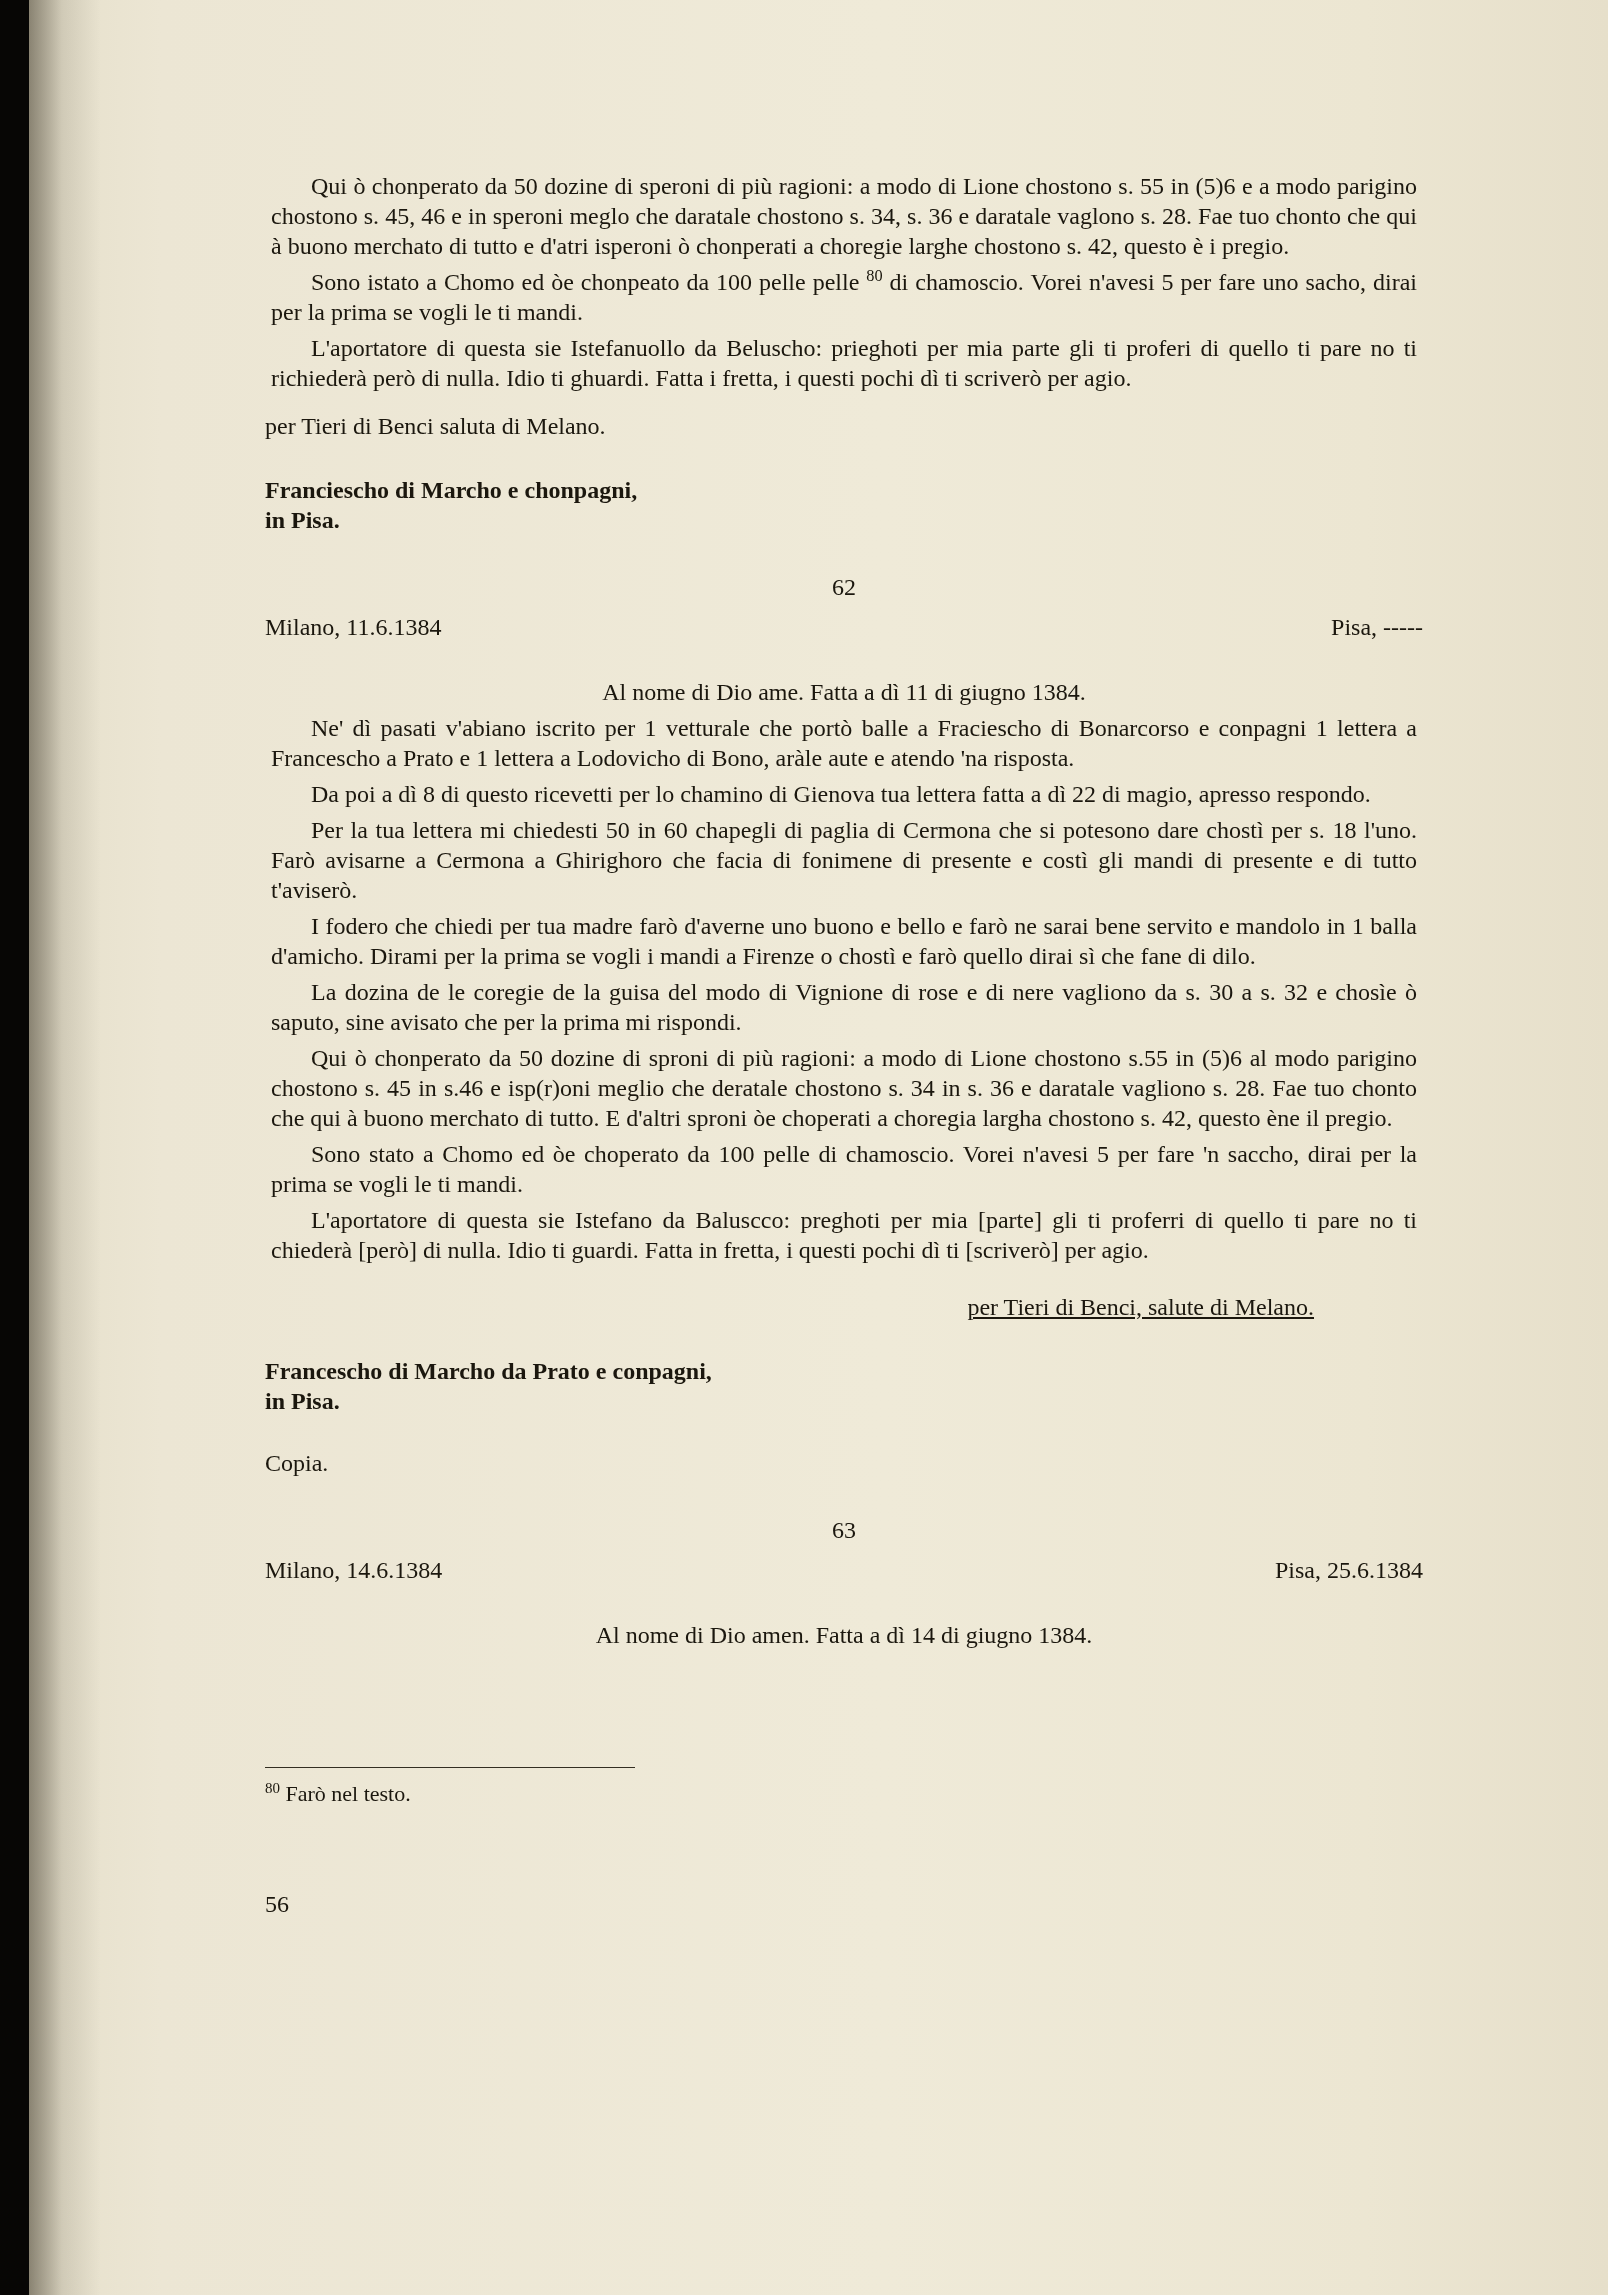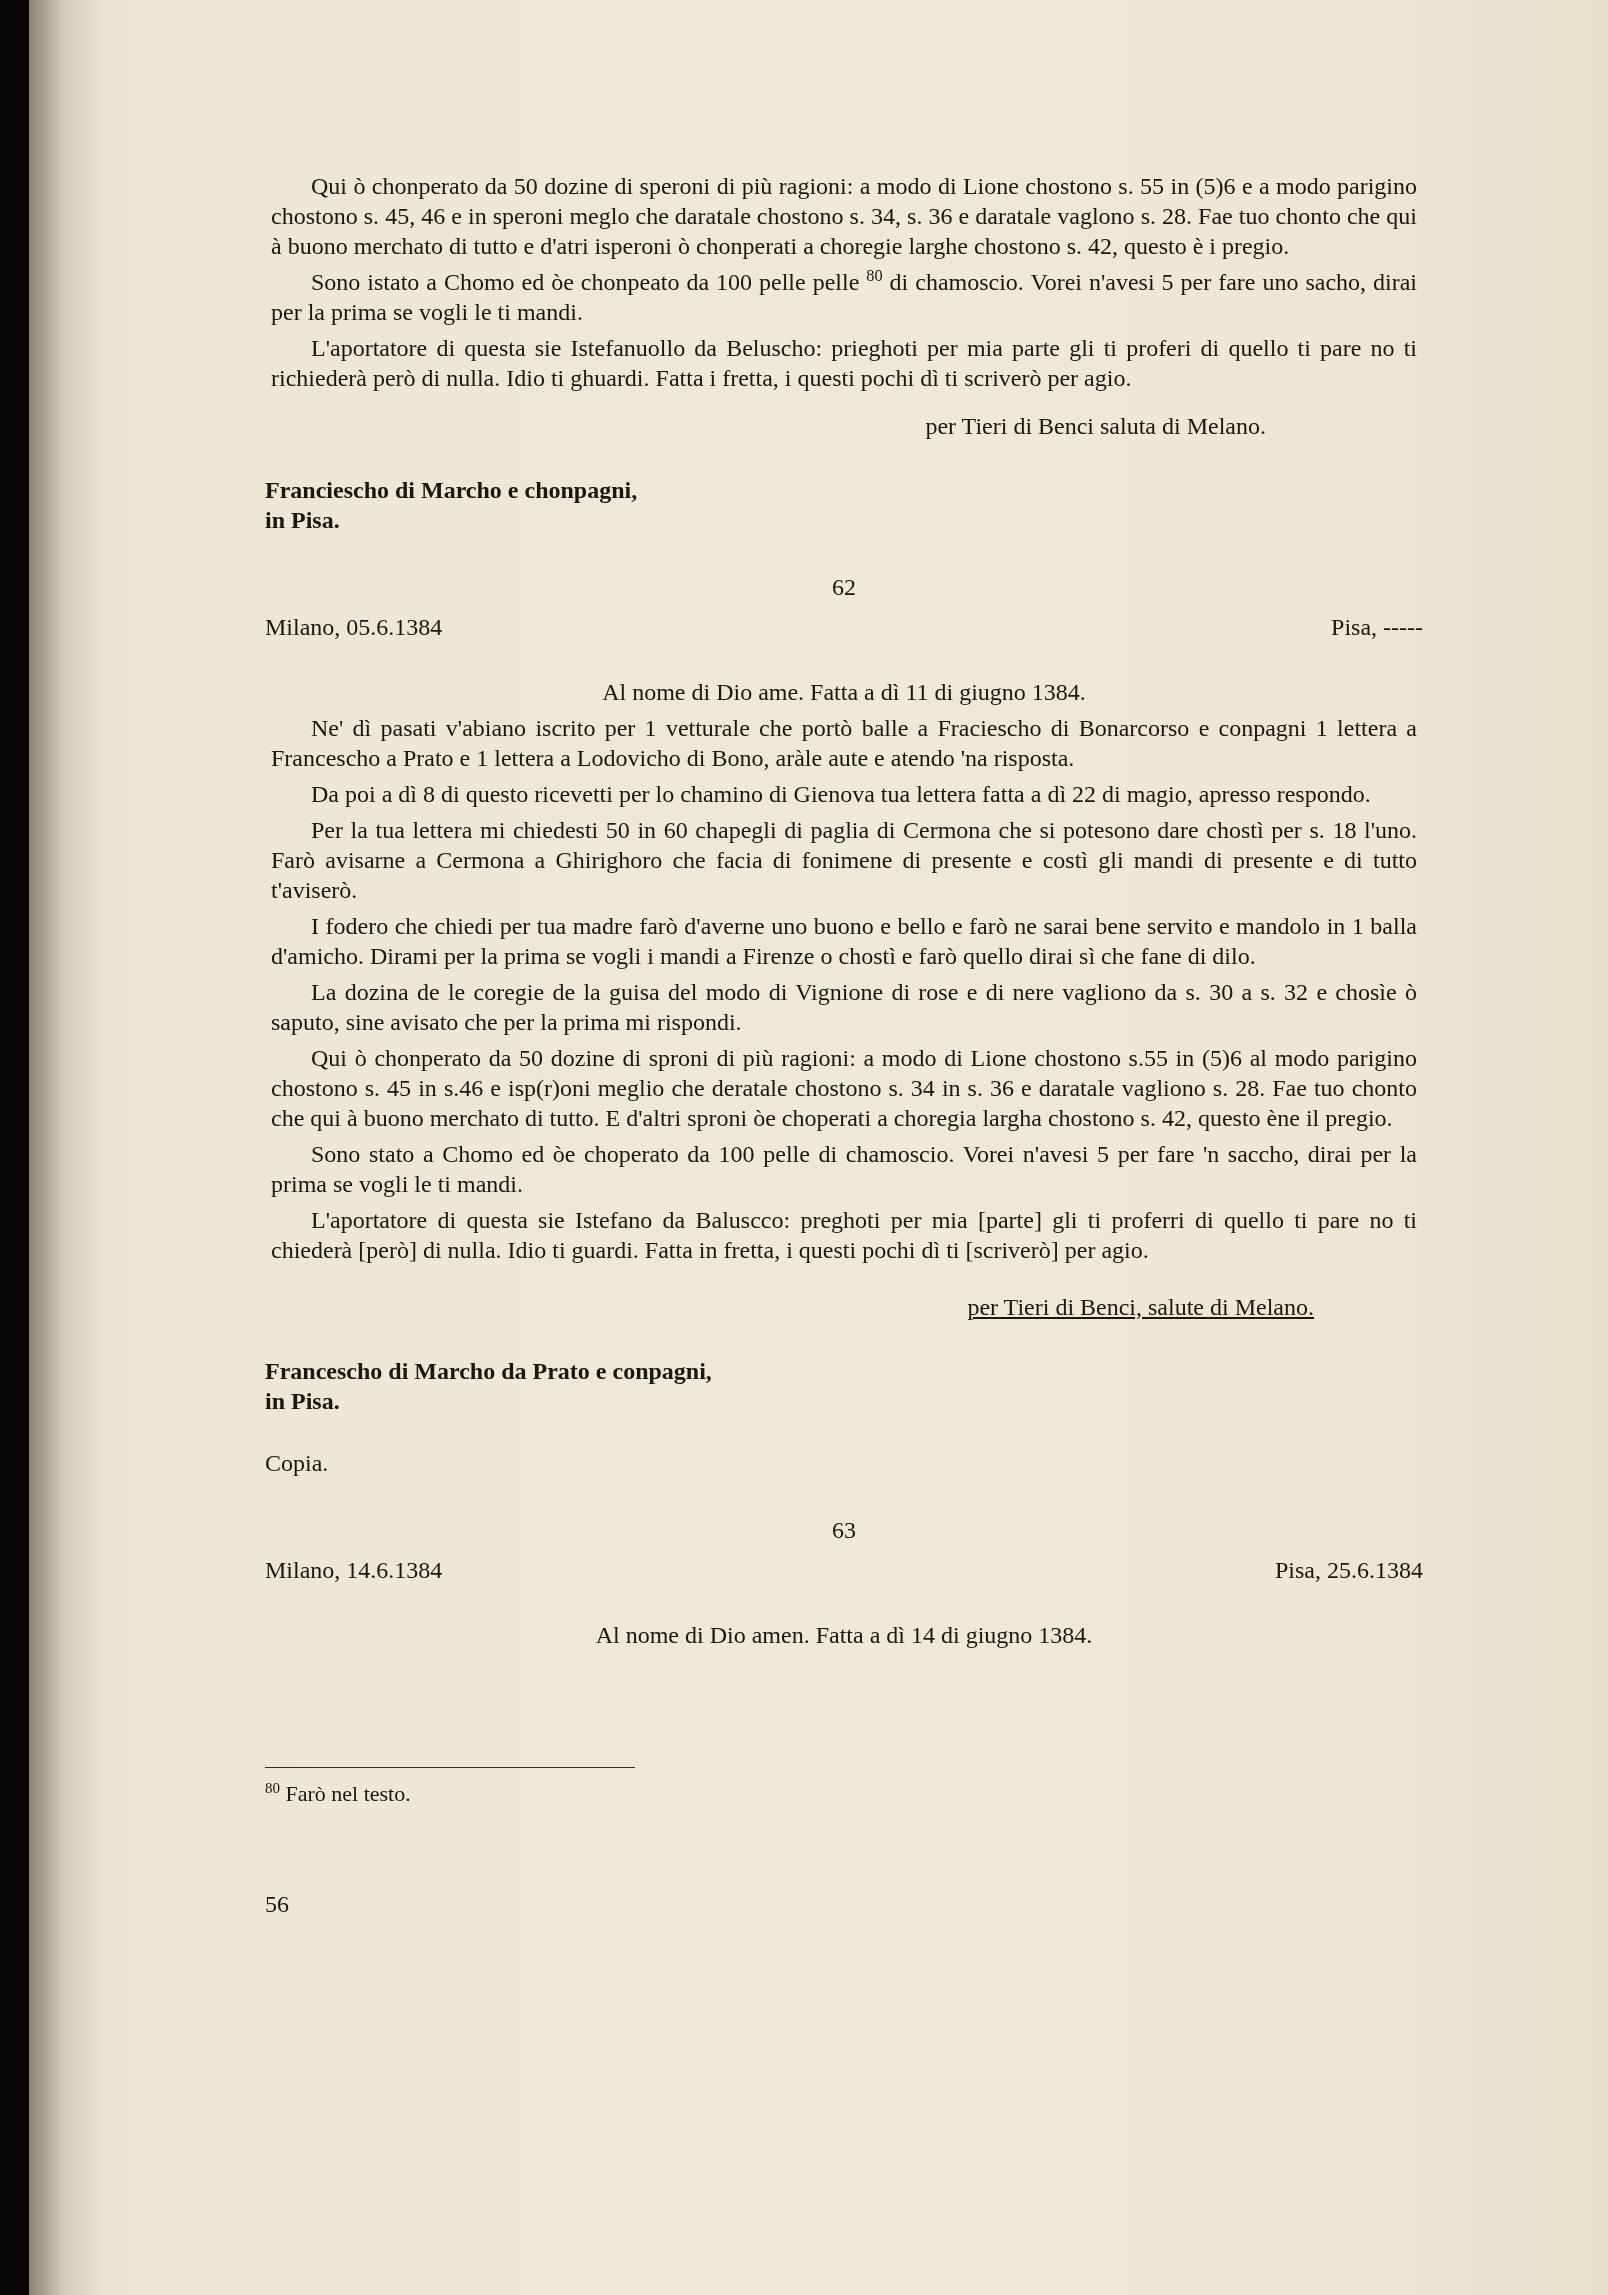--- a/index.html
+++ b/index.html
@@ -35,21 +35,21 @@
     font-size: 24px;
     line-height: 30px;
   }
   p.body-para {
     margin: 6px;
     text-indent: 40px;
     text-align: justify;
   }
   .sig-line {
     margin: 17.7px 0 0 0;
-    text-align: right;
+    text-align: left;
     padding-right: 157px;
   }
   .sig-line-2 {
     margin: 26.5px 0 0 0;
     text-align: right;
     padding-right: 109px;
     text-decoration: underline;
   }
   .address-block {
     margin-top: 34px;
@@ -111,21 +111,21 @@
     <div class="sig-line">per Tieri di Benci saluta di Melano.</div>
     <div class="address-block">
       <p class="address-line">Franciescho di Marcho e chonpagni,</p>
       <p class="address-line">in Pisa.</p>
     </div>
   </section>
 
   <section>
     <div class="letter-number">62</div>
     <div class="places-row">
-      <span>Milano, 05.6.1384</span>
+      <span>Milano, 11.6.1384</span>
       <span>Pisa, -----</span>
     </div>
     <div class="salutation">Al nome di Dio ame. Fatta a dì 11 di giugno 1384.</div>
     <p class="body-para">Ne' dì pasati v'abiano iscrito per 1 vetturale che portò balle a Fraciescho di Bonarcorso e conpagni 1 lettera a Francescho a Prato e 1 lettera a Lodovicho di Bono, aràle aute e atendo 'na risposta.</p>
     <p class="body-para">Da poi a dì 8 di questo ricevetti per lo chamino di Gienova tua lettera fatta a dì 22 di magio, apresso respondo.</p>
     <p class="body-para">Per la tua lettera mi chiedesti 50 in 60 chapegli di paglia di Cermona che si potesono dare chostì per s. 18 l'uno. Farò avisarne a Cermona a Ghirighoro che facia di fonimene di presente e costì gli mandi di presente e di tutto t'aviserò.</p>
     <p class="body-para">I fodero che chiedi per tua madre farò d'averne uno buono e bello e farò ne sarai bene servito e mandolo in 1 balla d'amicho. Dirami per la prima se vogli i mandi a Firenze o chostì e farò quello dirai sì che fane di dilo.</p>
     <p class="body-para">La dozina de le coregie de la guisa del modo di Vignione di rose e di nere vagliono da s. 30 a s. 32 e chosìe ò saputo, sine avisato che per la prima mi rispondi.</p>
     <p class="body-para">Qui ò chonperato da 50 dozine di sproni di più ragioni: a modo di Lione chostono s.55 in (5)6 al modo parigino chostono s. 45 in s.46 e isp(r)oni meglio che deratale chostono s. 34 in s. 36 e daratale vagliono s. 28. Fae tuo chonto che qui à buono merchato di tutto. E d'altri sproni òe choperati a choregia largha chostono s. 42, questo ène il pregio.</p>
     <p class="body-para">Sono stato a Chomo ed òe choperato da 100 pelle di chamoscio. Vorei n'avesi 5 per fare 'n saccho, dirai per la prima se vogli le ti mandi.</p>

